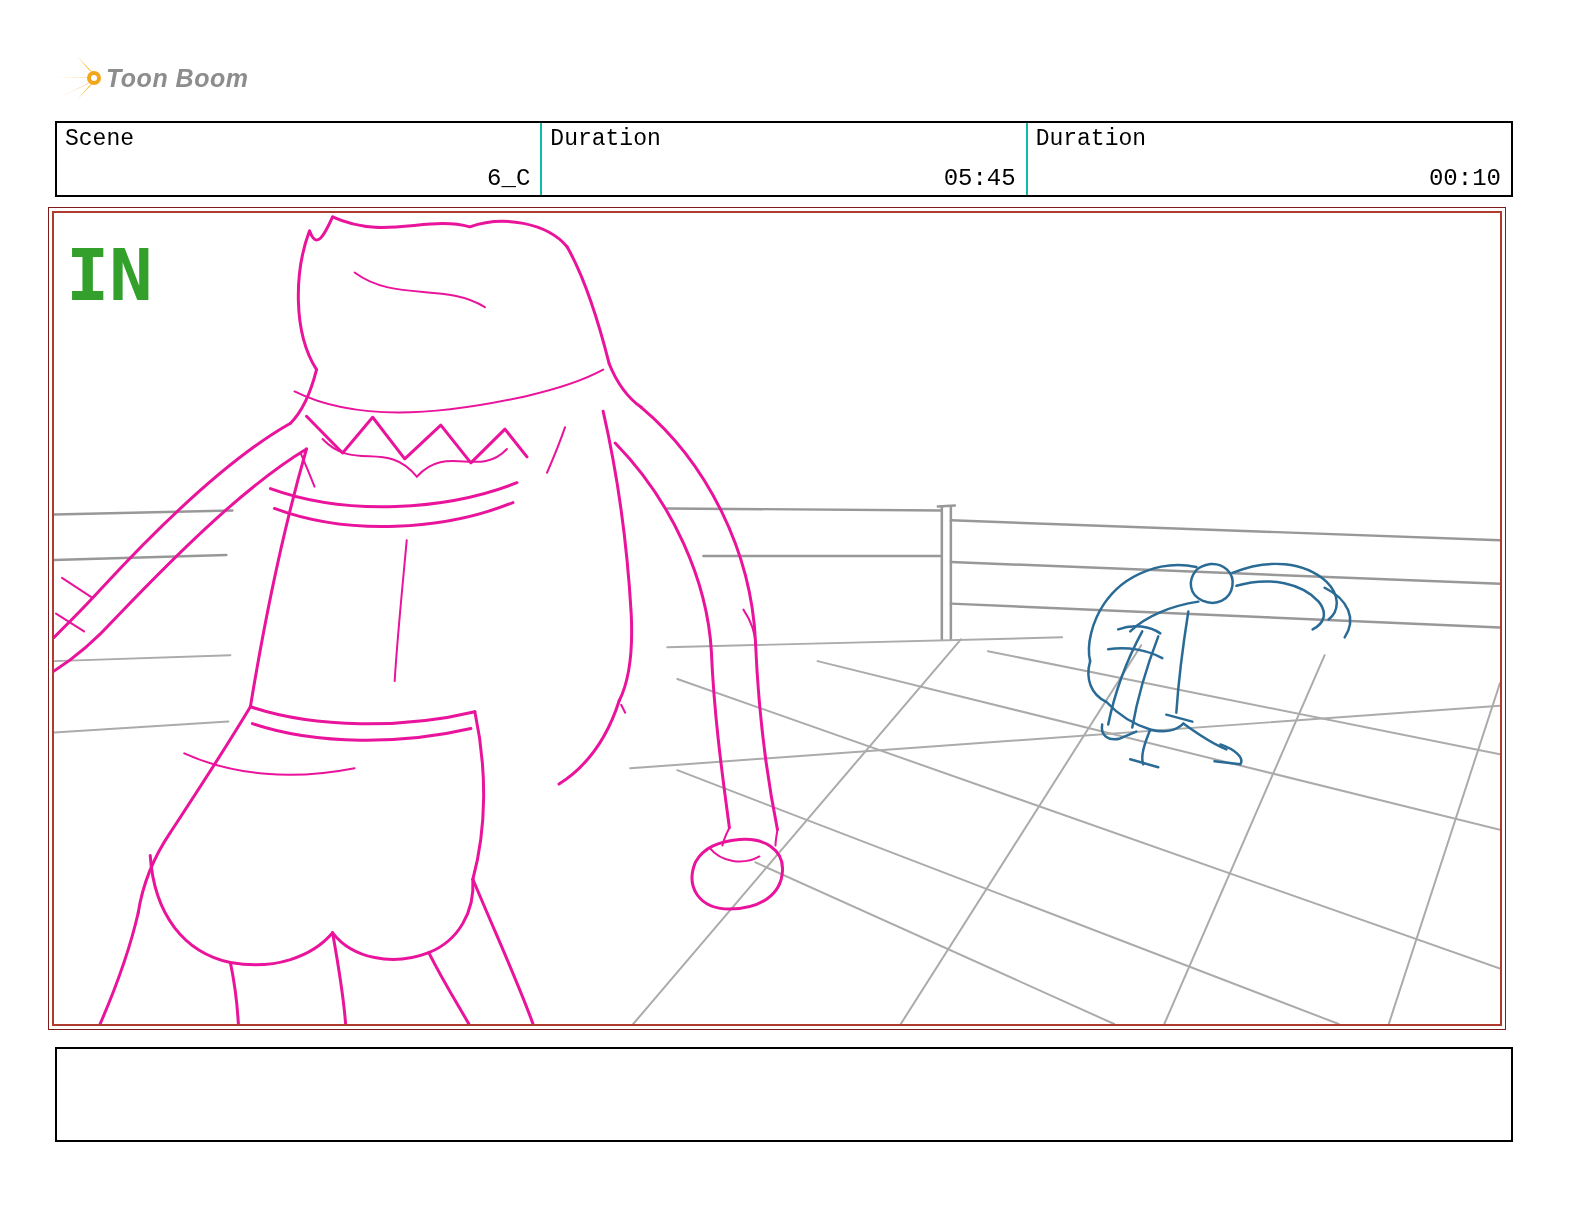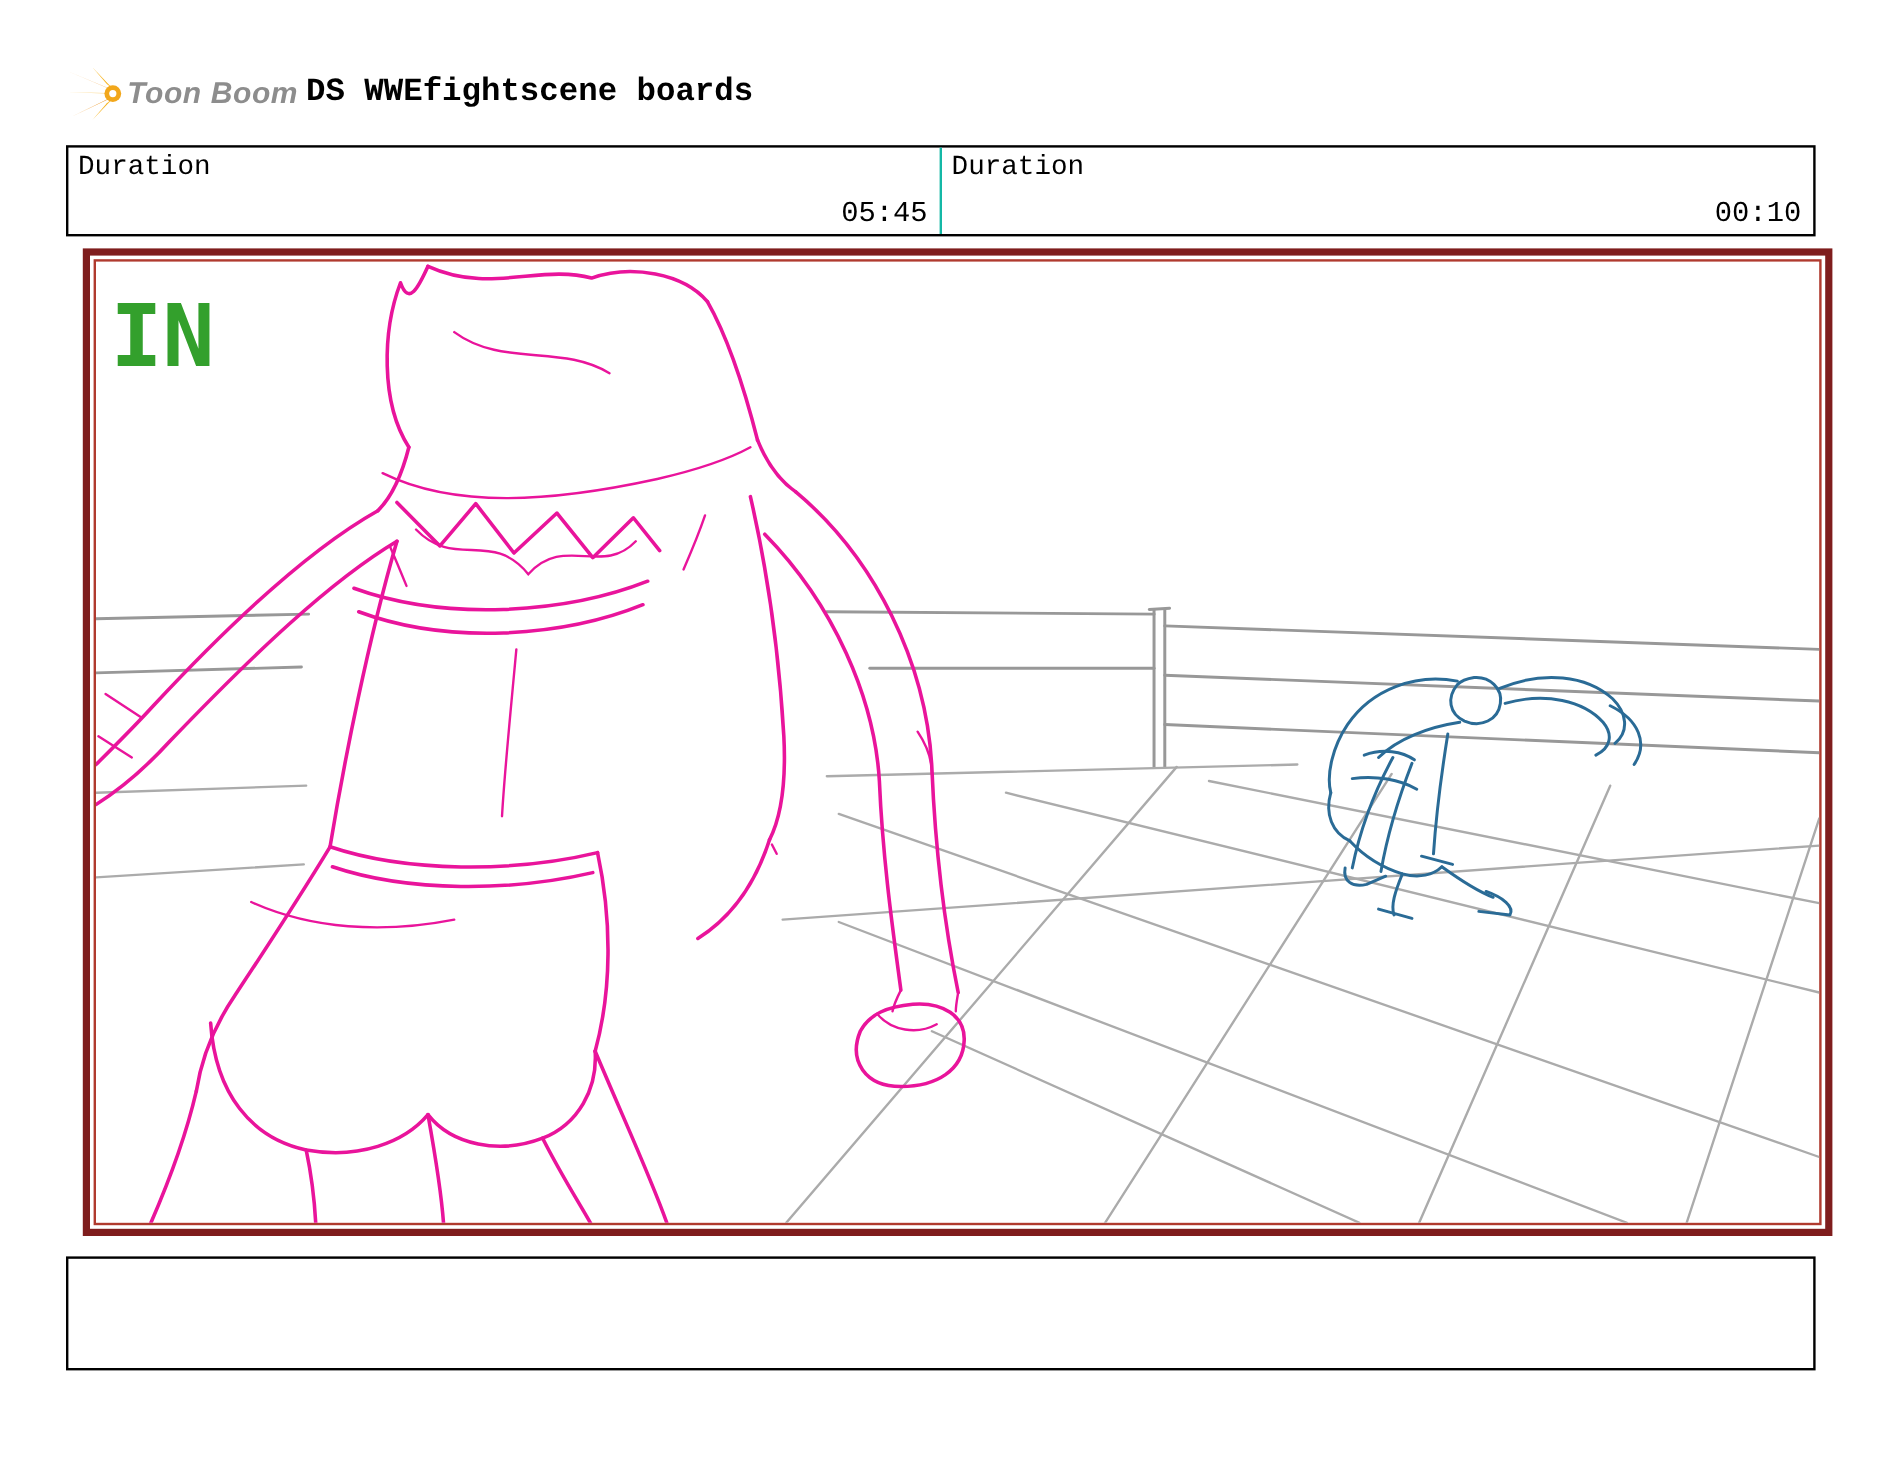--- a/index.html
+++ b/index.html
@@ -29,22 +29,22 @@
     position:absolute; left:55px; top:121px; width:1458px; height:76px;
     border:2px solid #000; box-sizing:border-box; display:flex; background:#fff;
   }
   .info-cell { flex:1; position:relative; border-left:2px solid #14b8a6; }
   .info-cell:first-child { border-left:none; }
   .info-label { position:absolute; top:3px; left:8px; font-size:23px; }
   .info-value { position:absolute; bottom:3px; right:10px; font-size:24px; }
 
   
   .panel {
-    position:absolute; left:69px; top:207px; width:1458px; height:823px;
-    border:6px solid #7f1d1d; box-sizing:border-box; background:#fff;
+    position:absolute; left:48px; top:207px; width:1458px; height:823px;
+    border:1px solid #7f1d1d; box-sizing:border-box; background:#fff;
   }
   .red-frame {
     position:absolute; left:3px; right:3px; top:3px; bottom:3px;
     border:2px solid #b03a2e;
   }
   .drawing { position:absolute; left:0; top:0; width:100%; height:100%; }
 
   .inout-layer { position:absolute; left:0; top:0; width:100%; height:100%; pointer-events:none; }
   .inout {
     position:absolute; font-family:"DejaVu Sans Mono", monospace;
@@ -75,23 +75,26 @@
   <svg class="logo-icon" viewBox="0 0 48 48" aria-hidden="true">
     <path d="M40,22 L2,6 L33,19 Z" fill="#e8890f"></path>
     <path d="M40,24 L0,23 L33,23.5 Z" fill="#f6b31e"></path>
     <path d="M40,26 L4,43 L33,29 Z" fill="#e8890f"></path>
     <path d="M38,20 L21,2 L33,16 Z" fill="#f6b31e"></path>
     <path d="M38,28 L21,46 L33,32 Z" fill="#f6b31e"></path>
     <circle cx="38" cy="24" r="7" fill="#f2a71b"></circle>
     <circle cx="38" cy="24" r="3" fill="#fff"></circle>
   </svg>
   <div class="logo-text">Toon Boom</div>
-  <div class="doc-title">DS WWEfightscene boards</div>
 
   <div class="info">
+    <div class="info-cell">
+      <div class="info-label">Scene</div>
+      <div class="info-value">6_C</div>
+    </div>
     <div class="info-cell">
       <div class="info-label">Duration</div>
       <div class="info-value">05:45</div>
     </div>
     <div class="info-cell">
       <div class="info-label">Duration</div>
       <div class="info-value">00:10</div>
     </div>
   </div>
 

